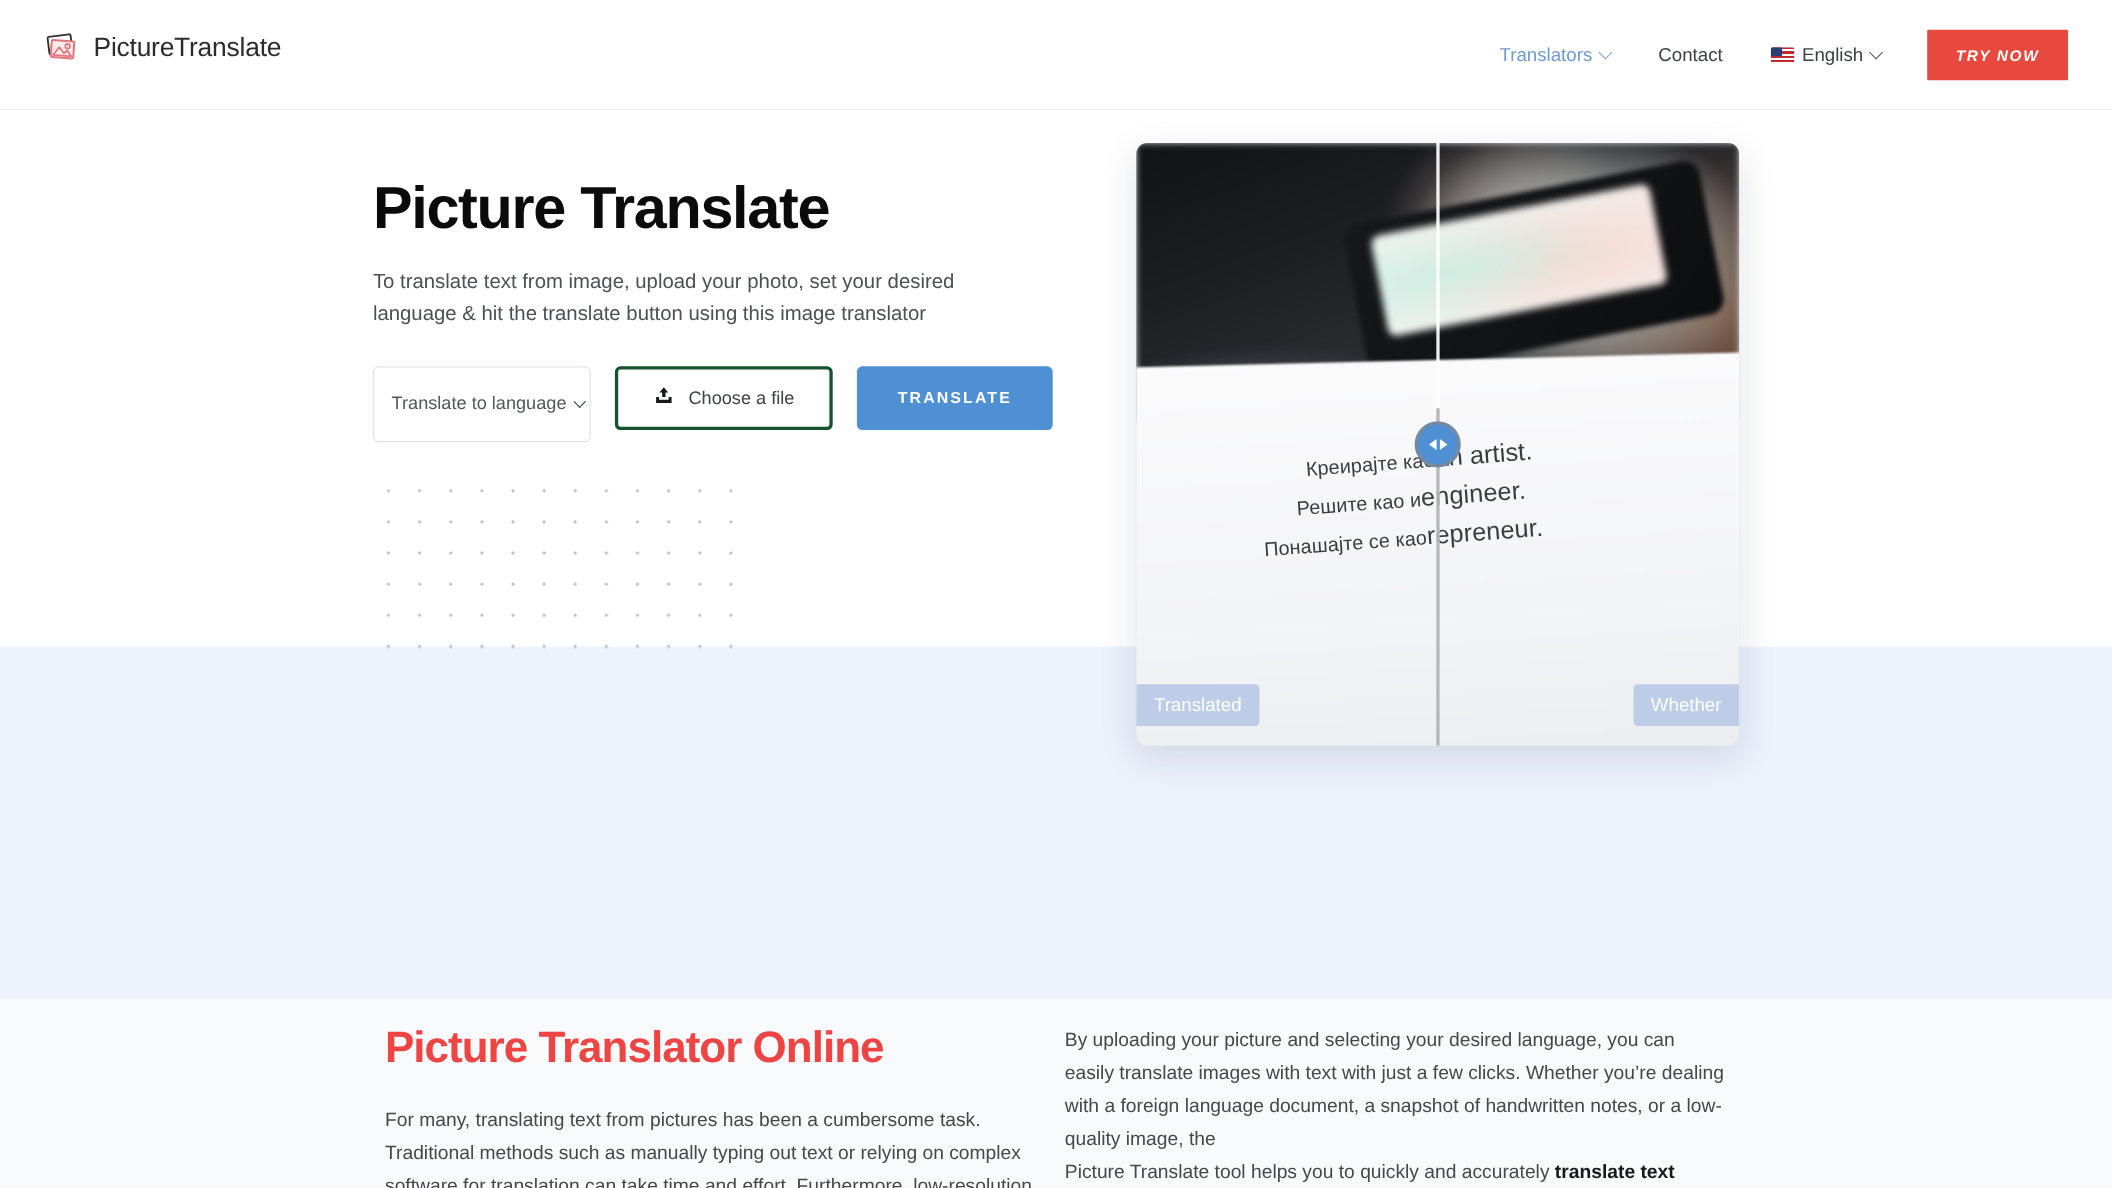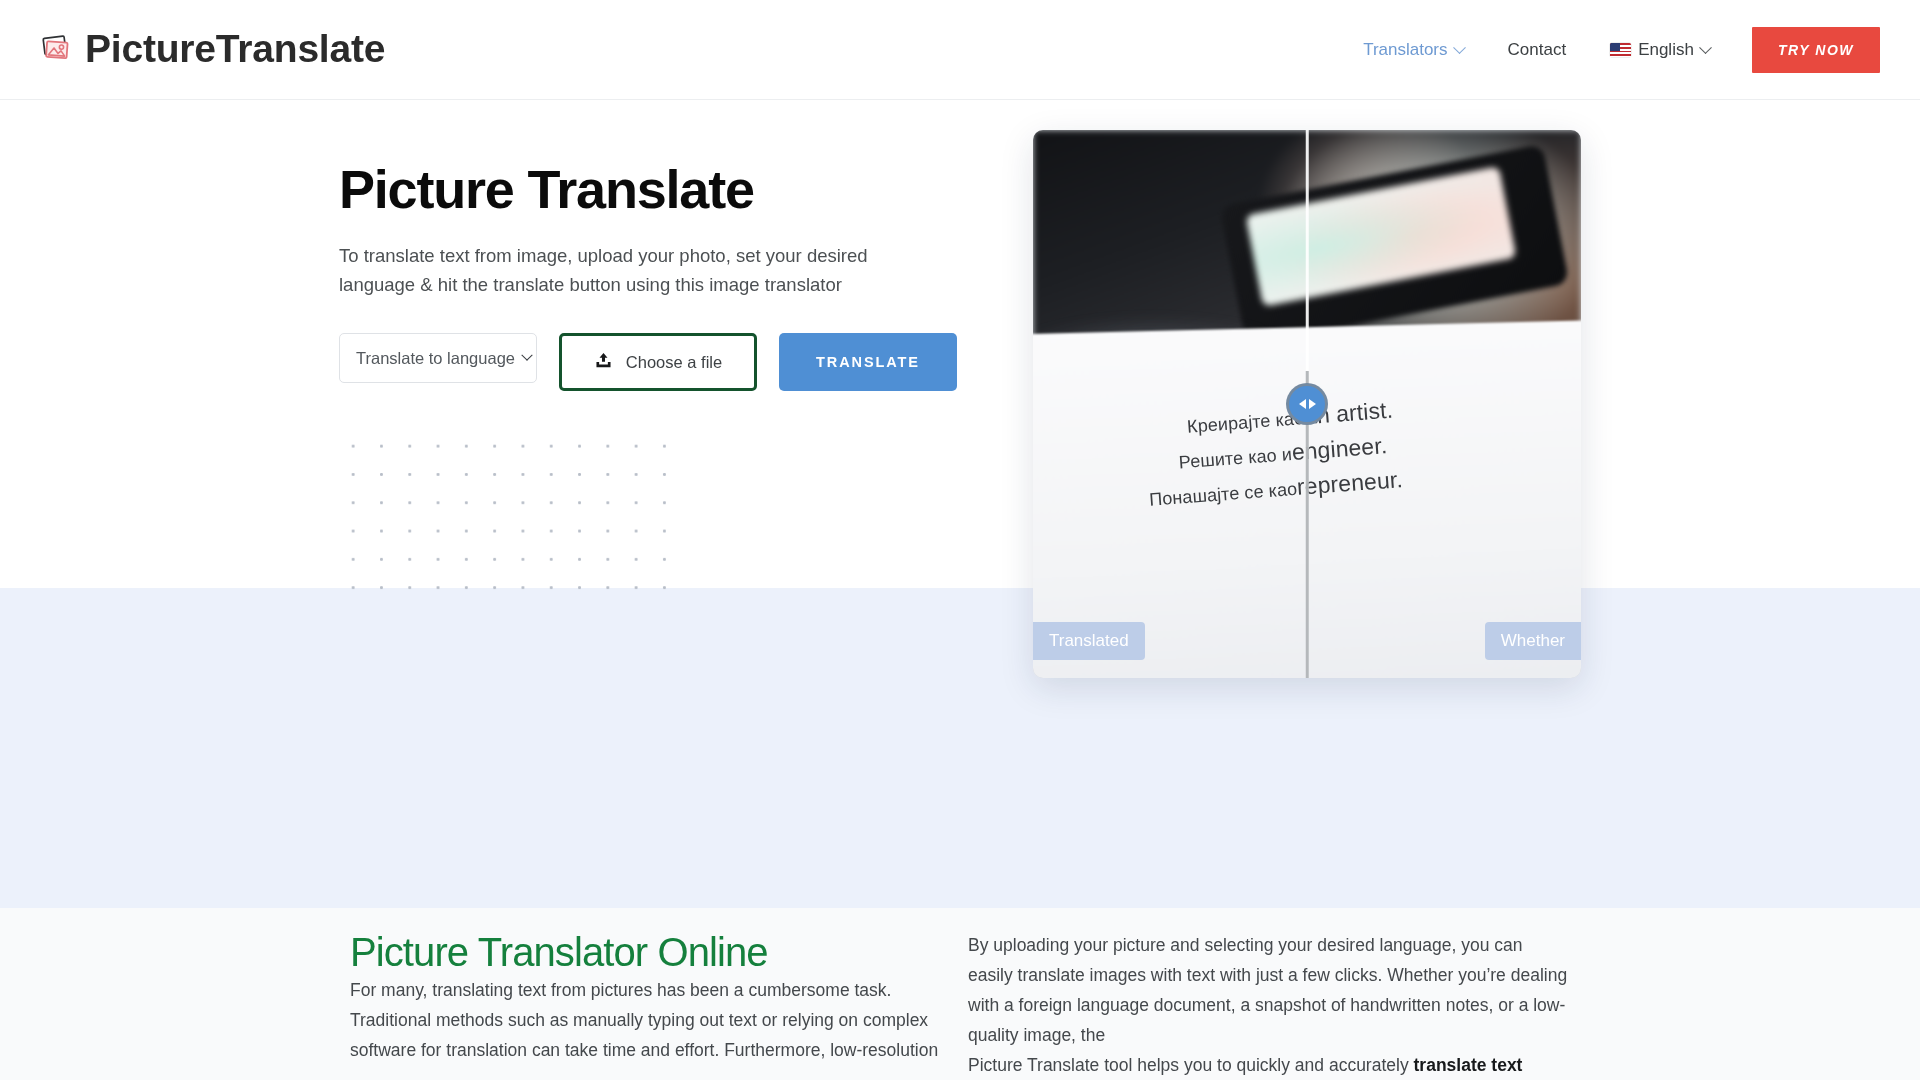--- a/index.html
+++ b/index.html
@@ -58,25 +58,25 @@
     align-items: center;
     gap: 11px;
     cursor: pointer;
   }
   .logo-mark {
     width: 34px; height: 34px;
     position: relative;
     flex: none;
   }
   .logo-text {
-    font-size: 39px;
+    font-size: 24px;
     color: #2b2b2b;
     letter-spacing: -0.2px;
     white-space: nowrap;
-    font-weight: 700;
+    font-weight: 400;
   }
 
   .nav {
     position: absolute;
     right: 40px;
     top: 0;
     height: 100px;
     display: flex;
     align-items: center;
     gap: 0;
@@ -161,21 +161,21 @@
     margin-bottom: 33px;
   }
 
   .form-row {
     display: flex;
     align-items: stretch;
     gap: 22px;
   }
   .select-box {
     width: 198px;
-    height: 50px;
+    height: 69px;
     border: 1px solid #dfe2e6;
     border-radius: 5px;
     background: #ffffff;
     display: flex;
     align-items: center;
     justify-content: space-between;
     padding: 0 16px 0 16px;
     font-size: 16.5px;
     color: #53585d;
     cursor: pointer;
@@ -389,24 +389,25 @@
     z-index: 10;
   }
   .sec2-left {
     position: absolute;
     left: 350px;
     top: 22px;
     width: 600px;
   }
   .sec2-title {
     font-size: 40px;
-    font-weight: 400;
-    color: #15803d;
+    font-weight: 700;
+    color: #ef4444;
     letter-spacing: -0.9px;
     line-height: 1.12;
+    margin-bottom: 28px;
     white-space: nowrap;
   }
   .sec2-body {
     font-size: 17.5px;
     line-height: 1.72;
     color: #44484c;
   }
   .sec2-right {
     position: absolute;
     left: 968px;

